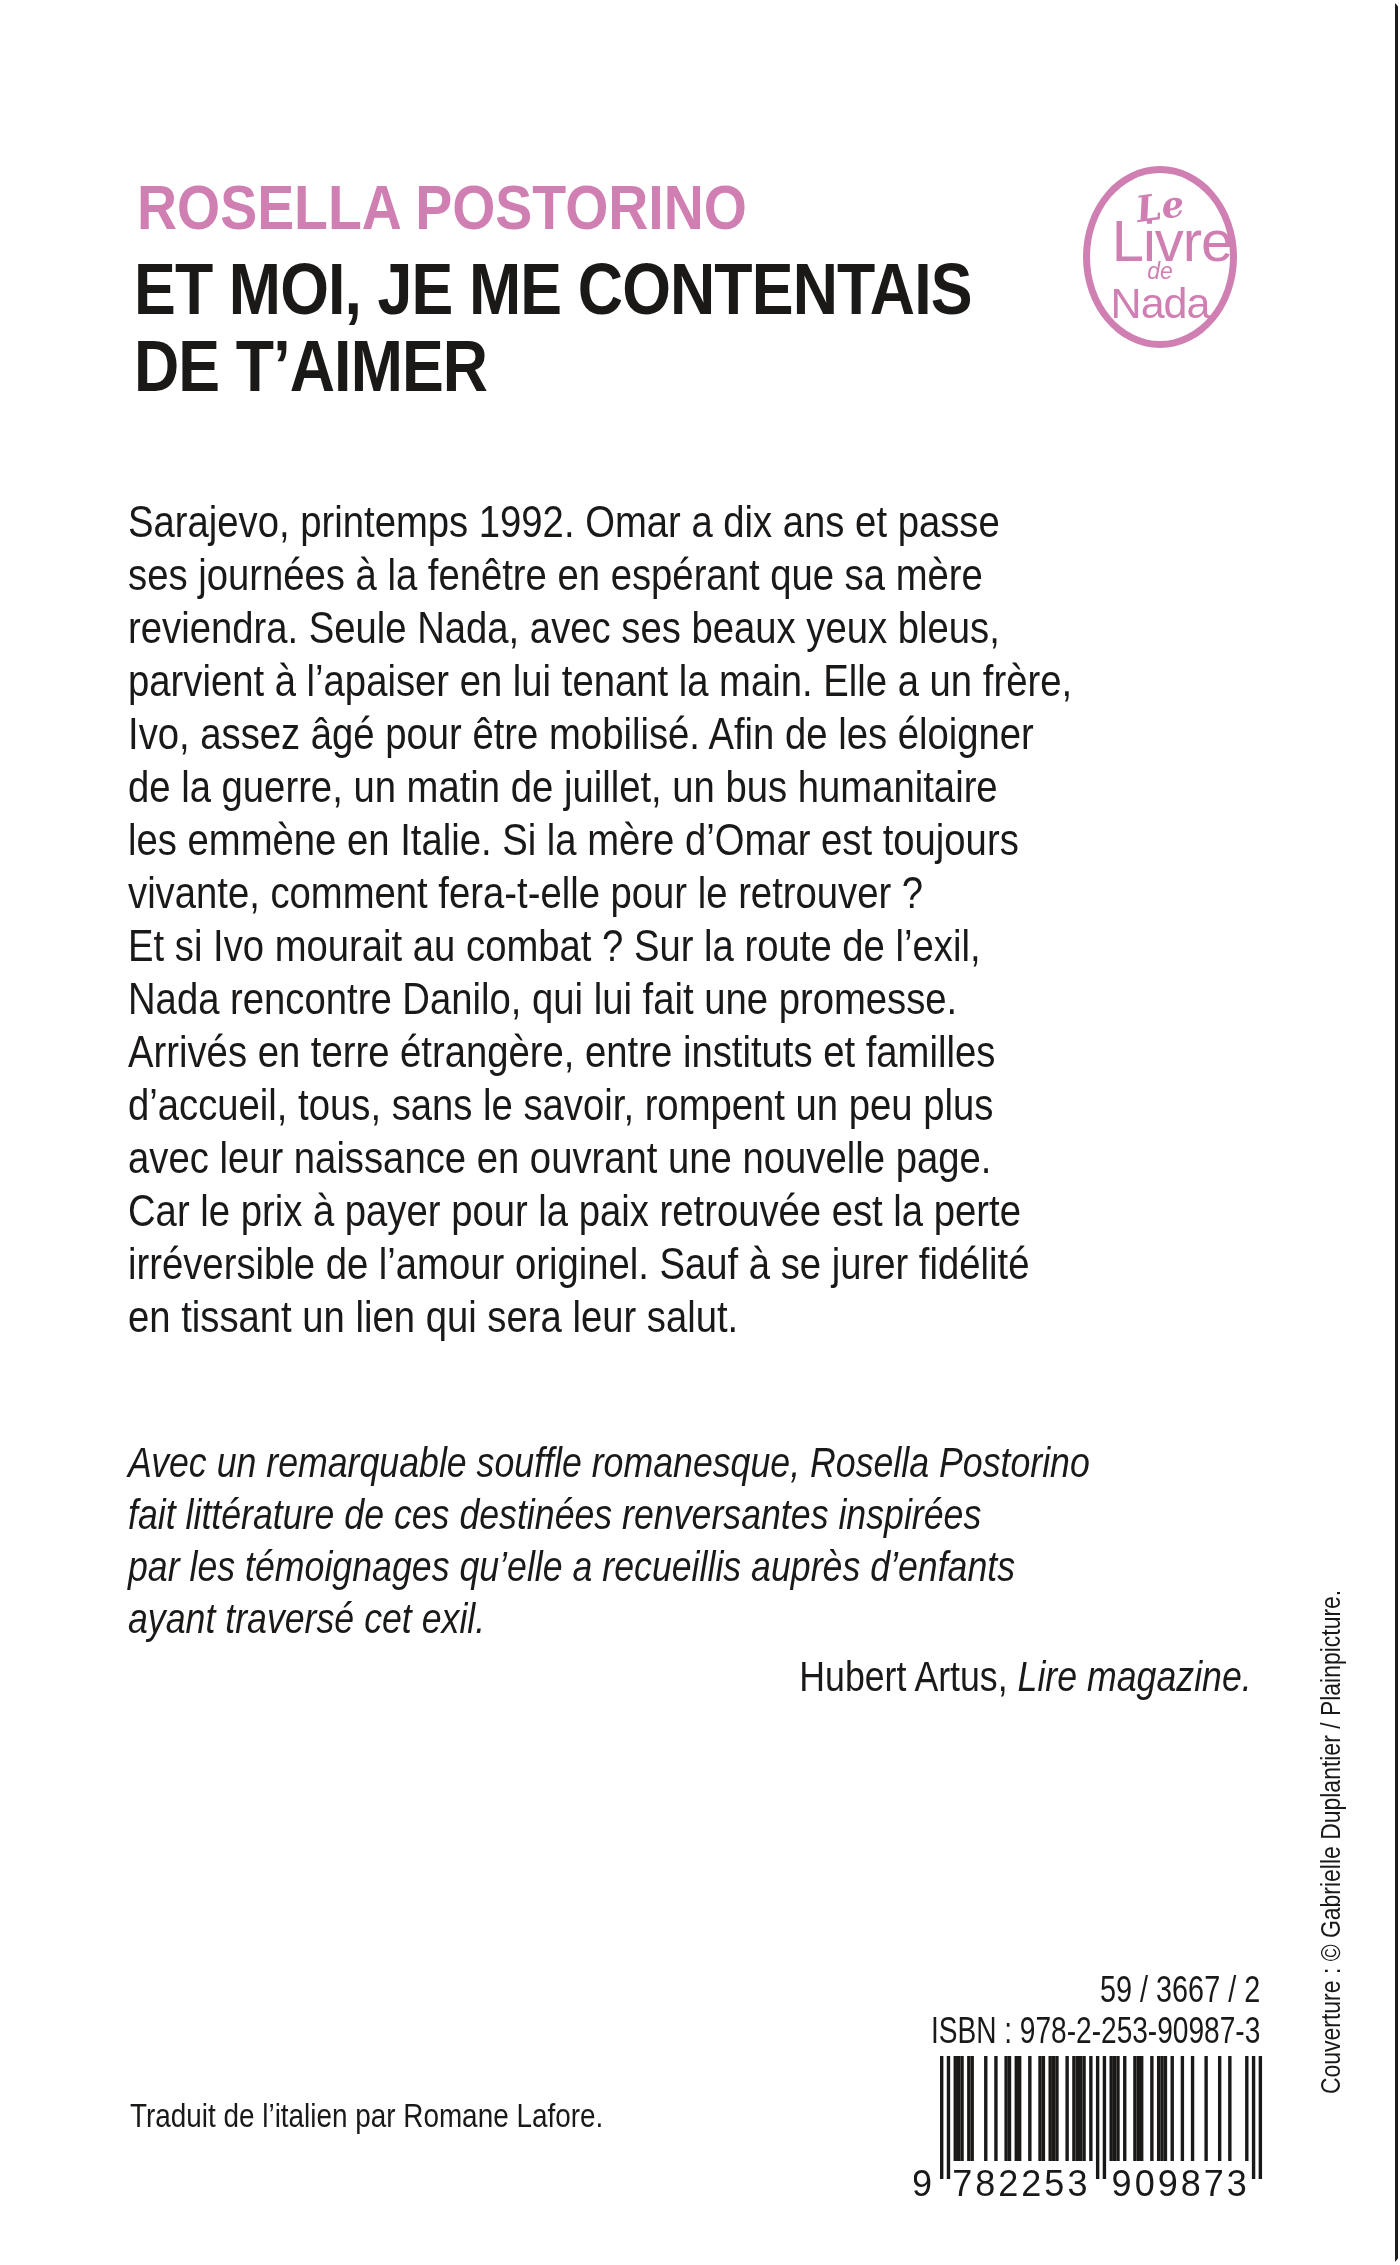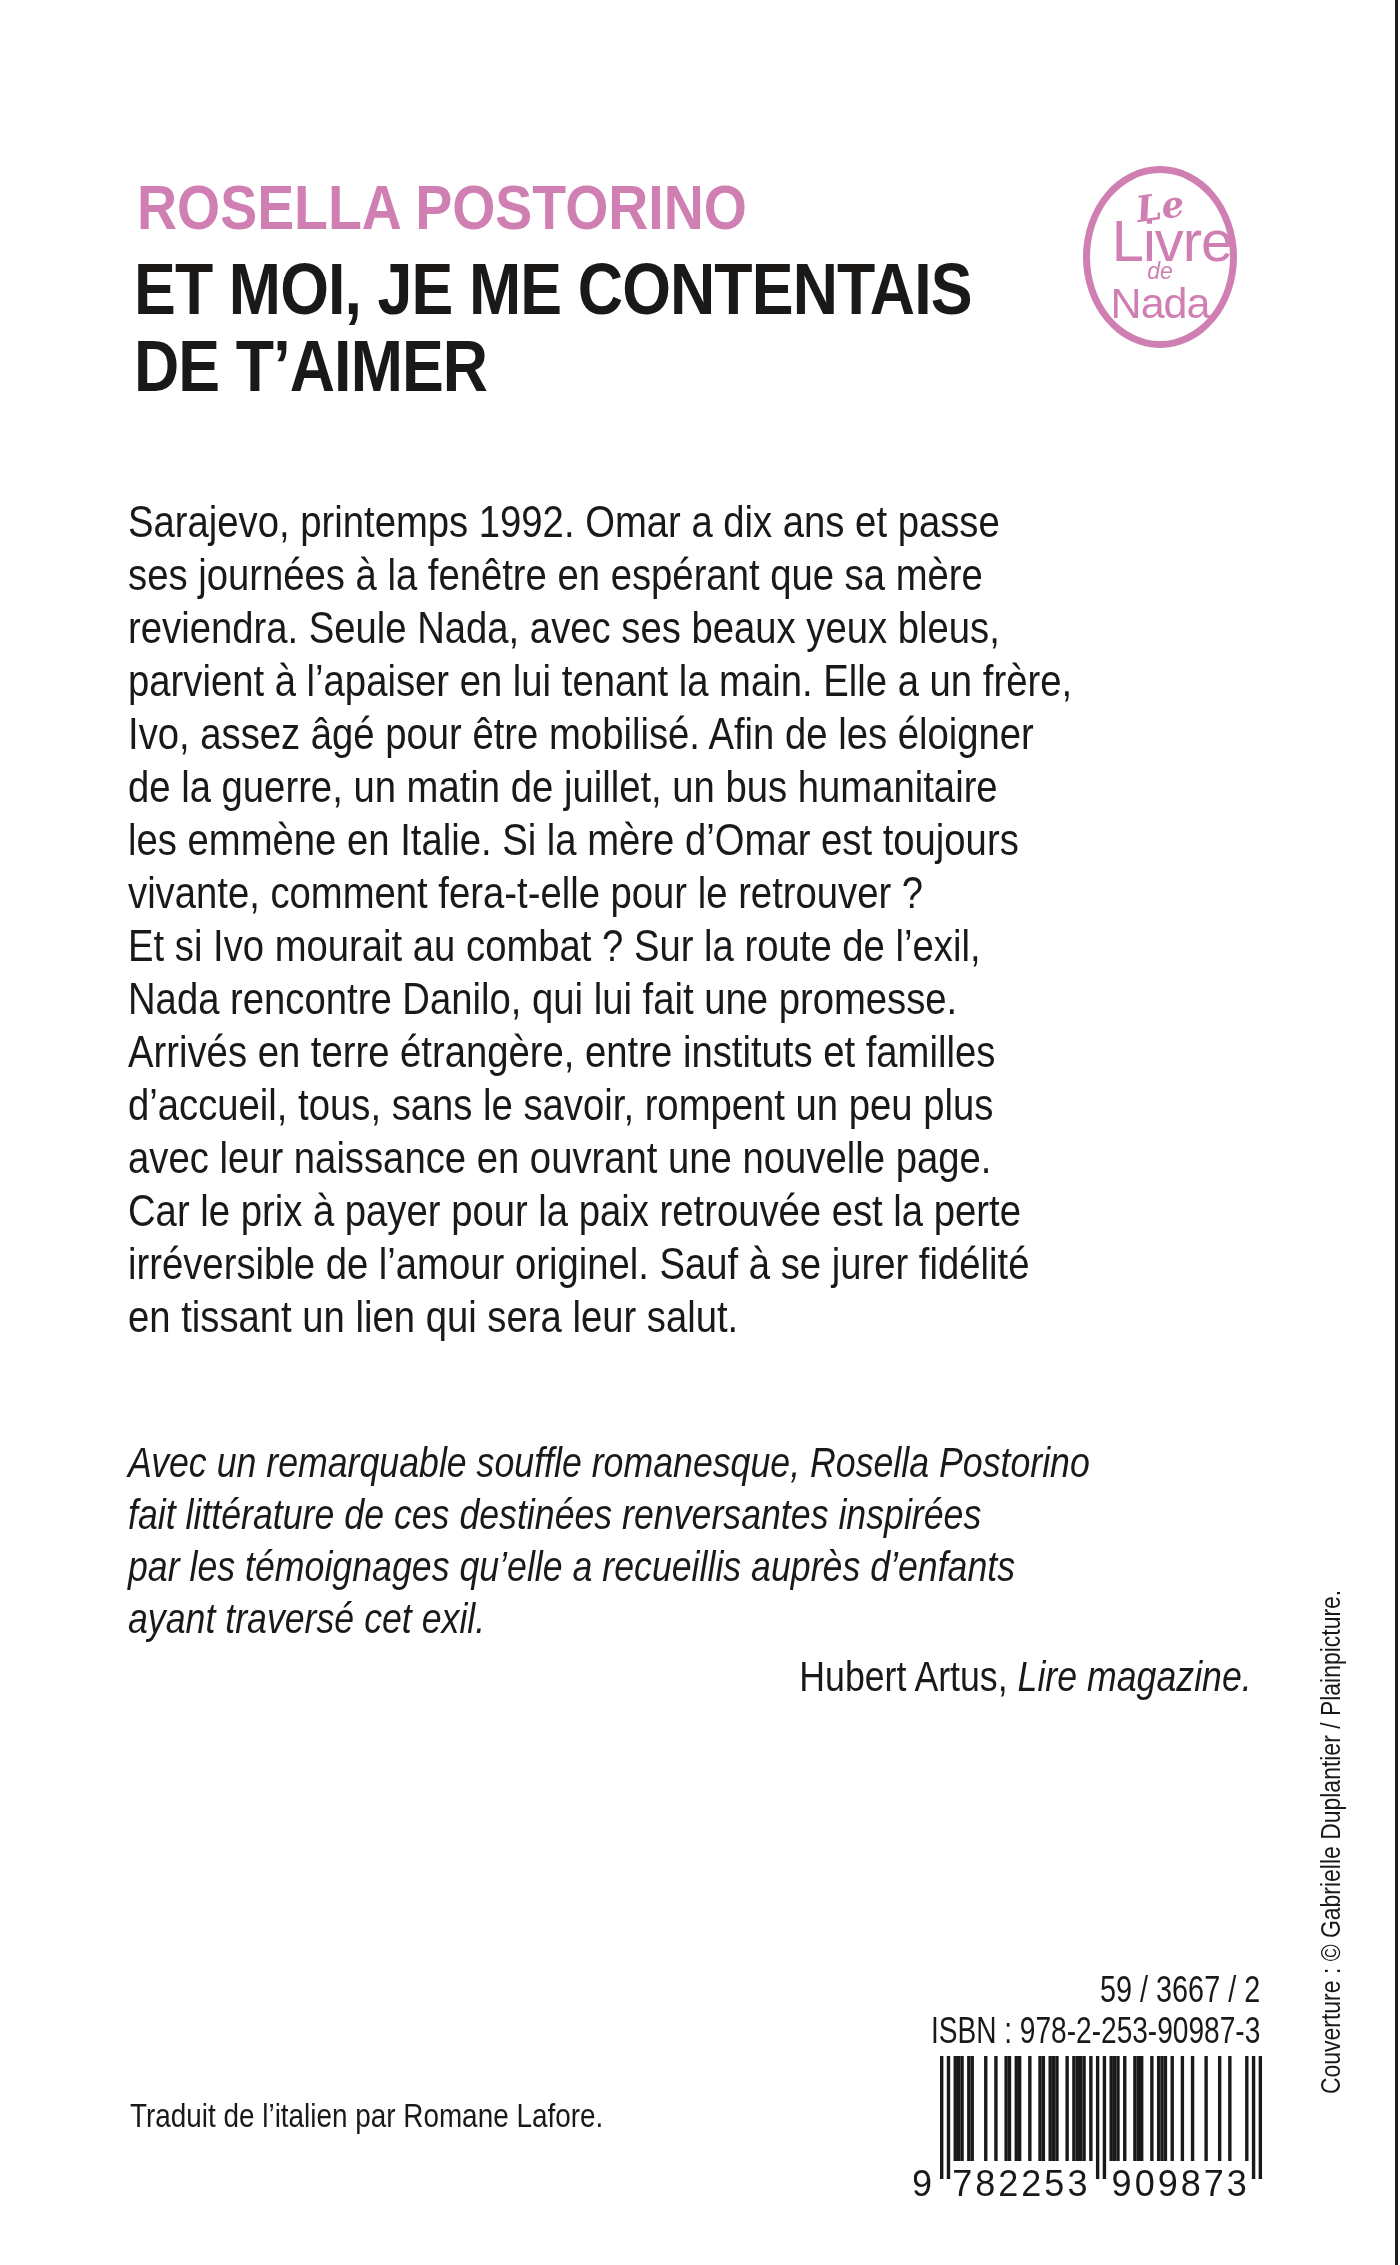--- a/index.html
+++ b/index.html
@@ -3,20 +3,21 @@
 <meta charset="utf-8">
 <style>
   html,body{margin:0;padding:0;background:#ffffff;}
   .page{
     position:relative;
     width:1400px;height:2265px;
     background:#fff;
     font-family:"Liberation Sans",sans-serif;
     color:var(--ink,#1b1918);
     overflow:hidden;
+    border-radius:14px;
   }
   .edge-line{
     position:absolute;left:1395px;top:0;width:3px;height:2265px;
     background:#1d1d1d;
   }
   .author{
     position:absolute;left:137px;top:176px;
     font-size:63px;font-weight:bold;line-height:1;
     color:var(--pink,#d07fb3);
     transform:scaleX(.88);transform-origin:0 0;

